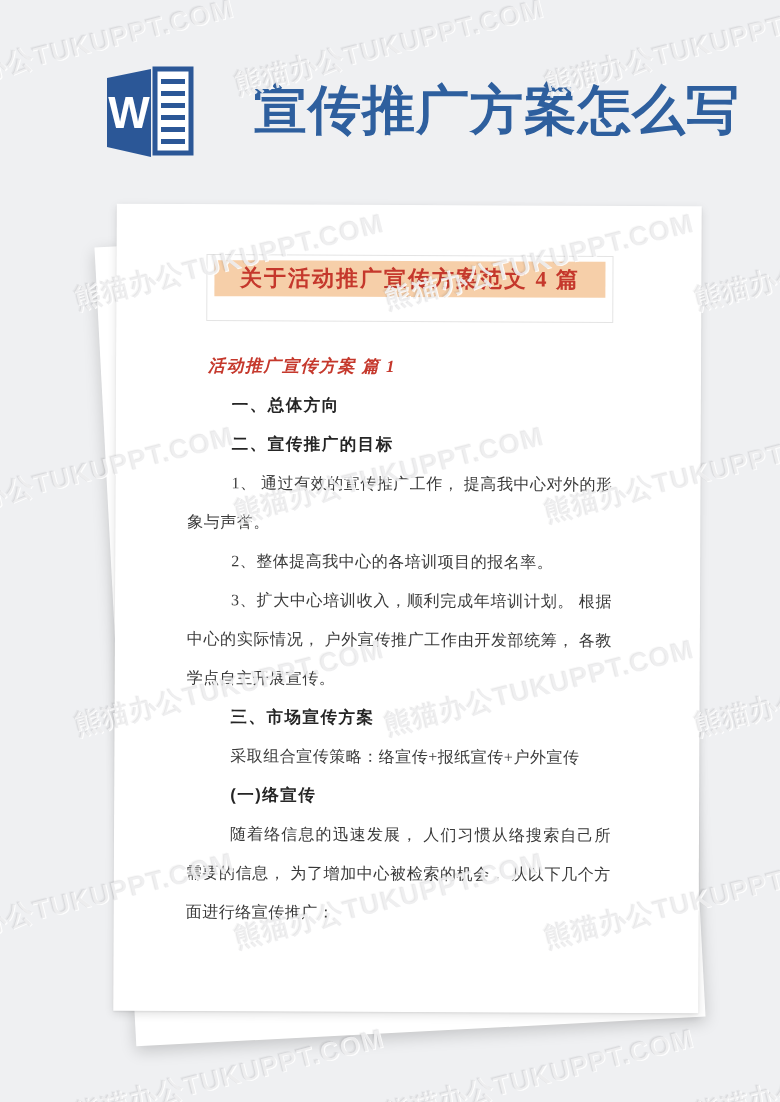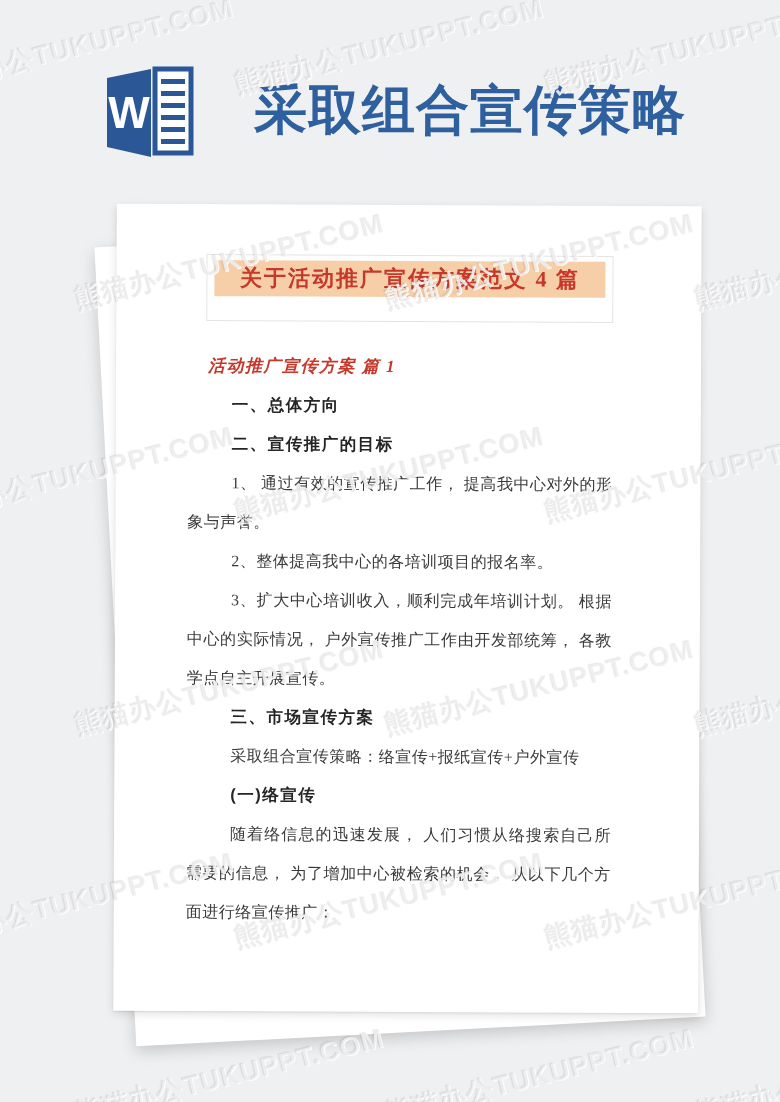--- a/index.html
+++ b/index.html
@@ -111,21 +111,21 @@
       <rect class="wi-doc" x="51" y="5" width="36" height="84"></rect>
       <rect class="wi-bar" x="57" y="15" width="24" height="5"></rect>
       <rect class="wi-bar" x="57" y="27" width="24" height="5"></rect>
       <rect class="wi-bar" x="57" y="39" width="24" height="5"></rect>
       <rect class="wi-bar" x="57" y="51" width="24" height="5"></rect>
       <rect class="wi-bar" x="57" y="63" width="24" height="5"></rect>
       <rect class="wi-bar" x="57" y="75" width="24" height="5"></rect>
       <polygon class="wi-flag" points="3,14 47,5 47,93 3,83"></polygon>
       <text class="wi-w" x="25" y="64" text-anchor="middle">W</text>
     </svg>
-    <div class="header-title">采取组合宣传策略</div>
+    <div class="header-title">宣传推广方案怎么写</div>
   </div>
 
   <div class="paper back"></div>
 
   <div class="paper main">
     <div class="title-box">
       <div class="title-hl">关于活动推广宣传方案范文 4 篇</div>
     </div>
     <div class="doc-body" id="doc-body">
         <div class="red_heading">活动推广宣传方案 篇 1</div>

